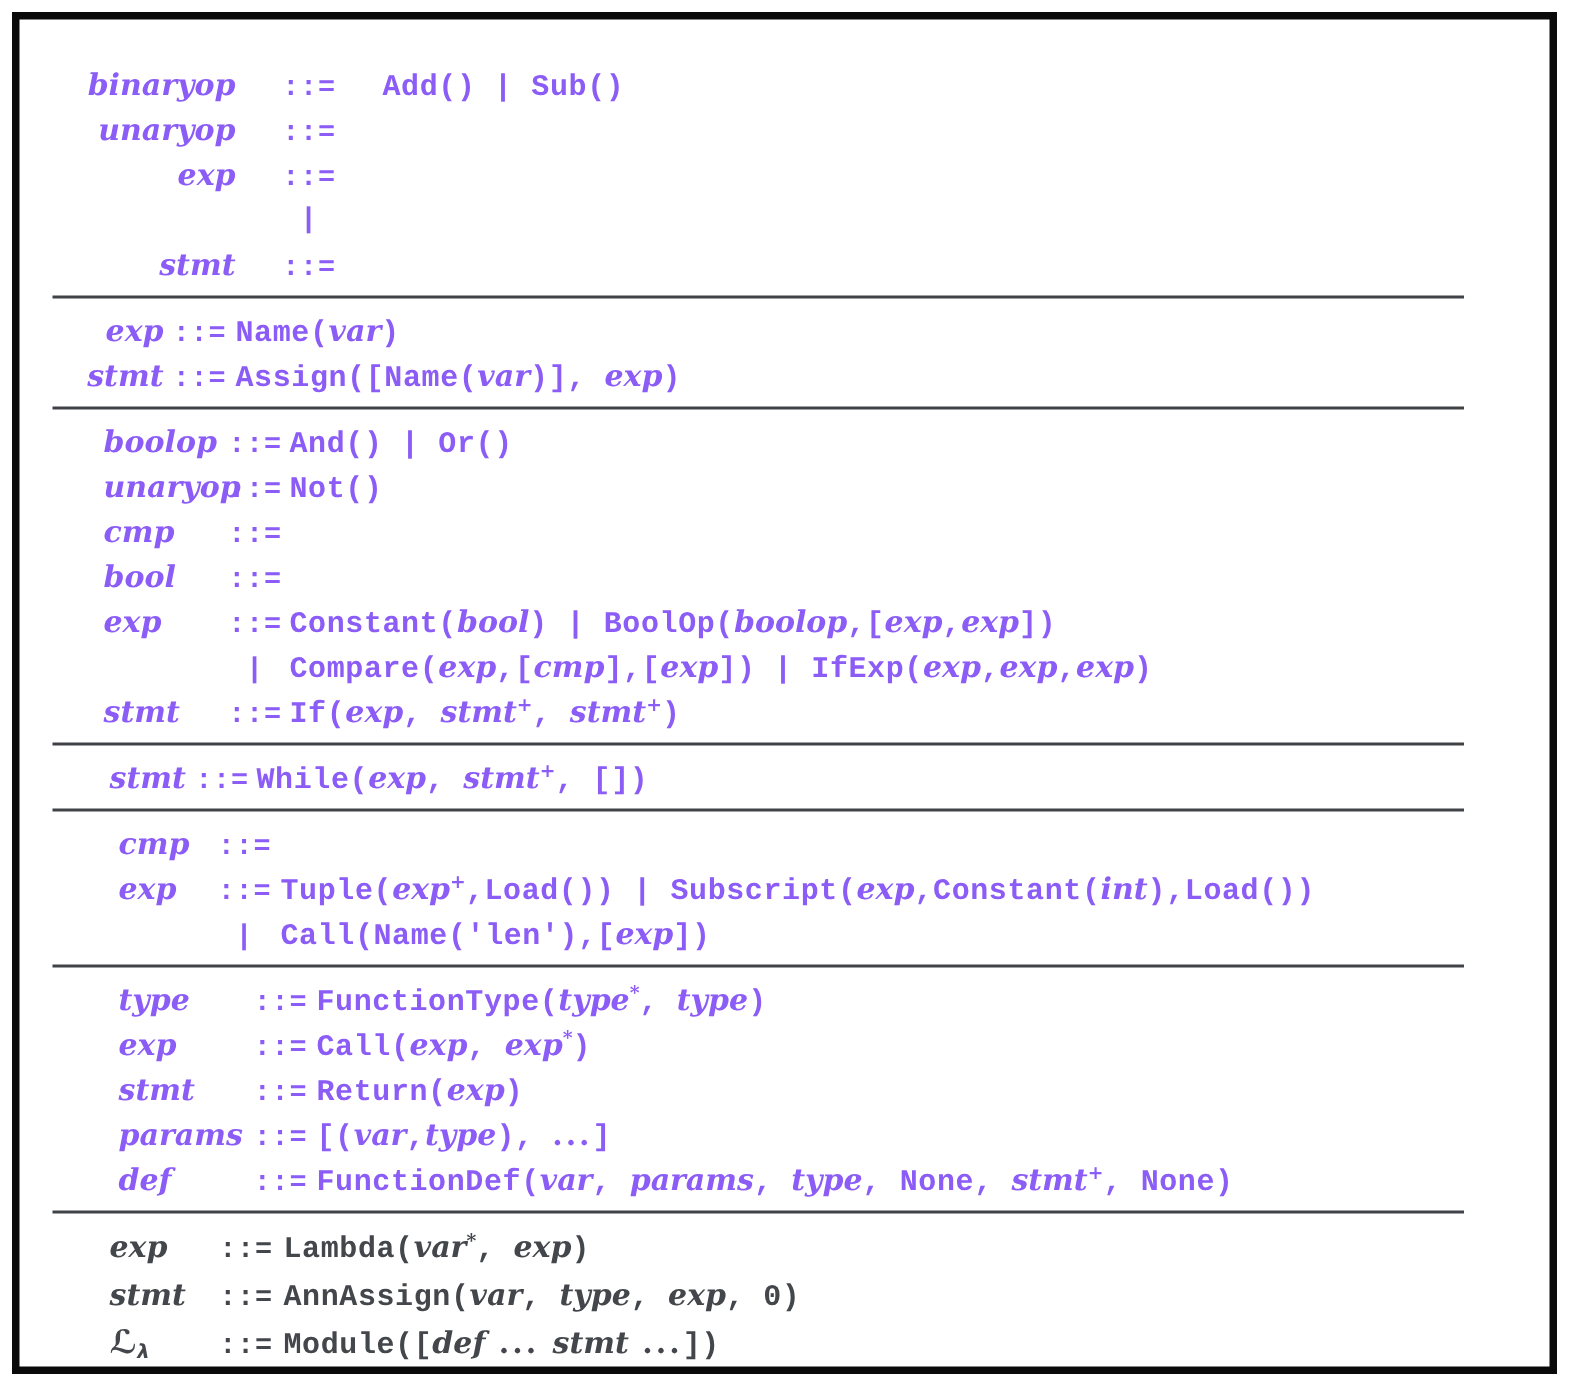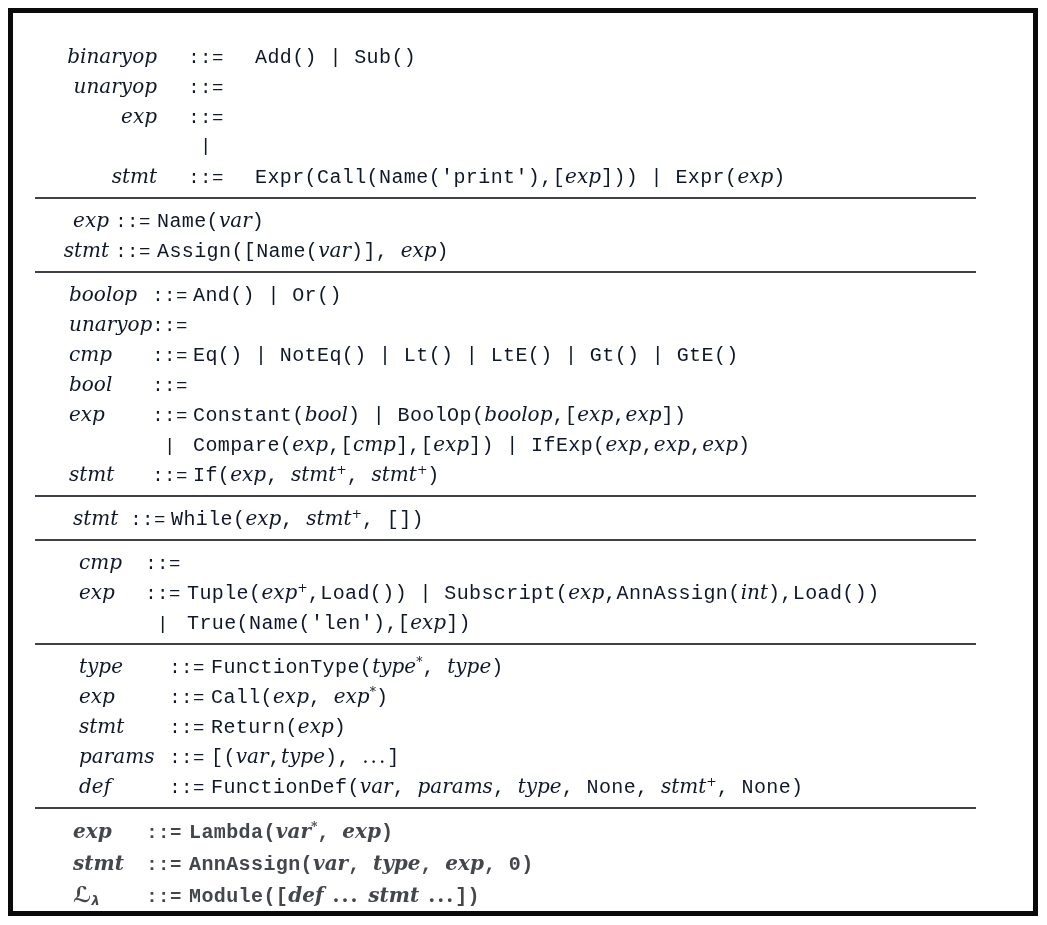--- a/index.html
+++ b/index.html
@@ -3,21 +3,21 @@
 <meta charset="utf-8">
 <style>
   html,body{margin:0;padding:0;background:#ffffff;}
   #page{position:relative;width:1047px;height:925px;background:#ffffff;overflow:hidden;
         font-family:"Liberation Mono",monospace;}
   #frame{position:absolute;left:8px;top:8px;right:9px;bottom:9px;border:5px solid #0a0a0a;}
   #content{position:absolute;left:35px;top:40px;width:941px;}
 
   .section{padding:1px 0;}
   .row{display:grid;grid-template-columns:var(--c1) var(--c2) 1fr;
-       align-items:baseline;line-height:30px;height:30px;white-space:nowrap;color:#0f172a;}
+       align-items:baseline;line-height:30px;height:30px;white-space:nowrap;color:#8b5cf6;font-weight:bold;}
   .lhs{font-family:"DejaVu Serif",serif;font-style:italic;font-size:20px;}
   .op{font-family:"Liberation Mono",monospace;font-size:19px;text-align:center;letter-spacing:0.5px;}
   .rhs{font-size:20px;}
 
   .tt{font-family:"Liberation Mono",monospace;font-size:20px;letter-spacing:0.4px;}
   .it{font-family:"DejaVu Serif",serif;font-style:italic;font-size:20px;}
   .el{font-family:"DejaVu Serif",serif;font-size:20px;letter-spacing:2px;}
   .sup{font-family:"DejaVu Serif",serif;font-size:12.5px;vertical-align:7px;line-height:0;}
   .cal{font-family:"DejaVu Serif","DejaVu Sans",serif;font-style:italic;font-size:21.5px;}
   .sub{font-family:"DejaVu Sans",sans-serif;font-size:13px;vertical-align:-3px;line-height:0;}
@@ -58,21 +58,20 @@
           <div class="lhs"><span class="it">exp</span></div>
           <div class="op">::=</div>
         </div>
         <div class="row">
           <div class="lhs"></div>
           <div class="op">|</div>
         </div>
         <div class="row">
           <div class="lhs"><span class="it">stmt</span></div>
           <div class="op">::=</div>
-          <div class="rhs"><span class="tt">Expr(Call(Name('print'),[</span><span class="it">exp</span><span class="tt">])) | Expr(</span><span class="it">exp</span><span class="tt">)</span></div>
         </div>
       </div>
       <div class="sep"></div>
       <div class="section s2">
         <div class="row">
           <div class="lhs"><span class="it">exp</span></div>
           <div class="op">::=</div>
           <div class="rhs"><span class="tt">Name(</span><span class="it">var</span><span class="tt">)</span></div>
         </div>
         <div class="row">
@@ -84,25 +83,25 @@
       <div class="sep"></div>
       <div class="section s3">
         <div class="row">
           <div class="lhs"><span class="it">boolop</span></div>
           <div class="op">::=</div>
           <div class="rhs"><span class="tt">And() | Or()</span></div>
         </div>
         <div class="row">
           <div class="lhs"><span class="it">unaryop</span></div>
           <div class="op">::=</div>
+          <div class="rhs"><span class="tt">Not()</span></div>
         </div>
         <div class="row">
           <div class="lhs"><span class="it">cmp</span></div>
           <div class="op">::=</div>
-          <div class="rhs"><span class="tt">Eq() | NotEq() | Lt() | LtE() | Gt() | GtE()</span></div>
         </div>
         <div class="row">
           <div class="lhs"><span class="it">bool</span></div>
           <div class="op">::=</div>
         </div>
         <div class="row">
           <div class="lhs"><span class="it">exp</span></div>
           <div class="op">::=</div>
           <div class="rhs"><span class="tt">Constant(</span><span class="it">bool</span><span class="tt">) | BoolOp(</span><span class="it">boolop</span><span class="tt">,[</span><span class="it">exp</span><span class="tt">,</span><span class="it">exp</span><span class="tt">])</span></div>
         </div>
@@ -127,26 +126,26 @@
       </div>
       <div class="sep"></div>
       <div class="section s5">
         <div class="row">
           <div class="lhs"><span class="it">cmp</span></div>
           <div class="op">::=</div>
         </div>
         <div class="row">
           <div class="lhs"><span class="it">exp</span></div>
           <div class="op">::=</div>
-          <div class="rhs"><span class="tt">Tuple(</span><span class="it">exp</span><span class="sup">+</span><span class="tt">,Load()) | Subscript(</span><span class="it">exp</span><span class="tt">,AnnAssign(</span><span class="it">int</span><span class="tt">),Load())</span></div>
+          <div class="rhs"><span class="tt">Tuple(</span><span class="it">exp</span><span class="sup">+</span><span class="tt">,Load()) | Subscript(</span><span class="it">exp</span><span class="tt">,Constant(</span><span class="it">int</span><span class="tt">),Load())</span></div>
         </div>
         <div class="row">
           <div class="lhs"></div>
           <div class="op">|</div>
-          <div class="rhs"><span class="tt">True(Name('len'),[</span><span class="it">exp</span><span class="tt">])</span></div>
+          <div class="rhs"><span class="tt">Call(Name('len'),[</span><span class="it">exp</span><span class="tt">])</span></div>
         </div>
       </div>
       <div class="sep"></div>
       <div class="section s6">
         <div class="row">
           <div class="lhs"><span class="it">type</span></div>
           <div class="op">::=</div>
           <div class="rhs"><span class="tt">FunctionType(</span><span class="it">type</span><span class="sup">*</span><span class="tt">, </span><span class="it">type</span><span class="tt">)</span></div>
         </div>
         <div class="row">

